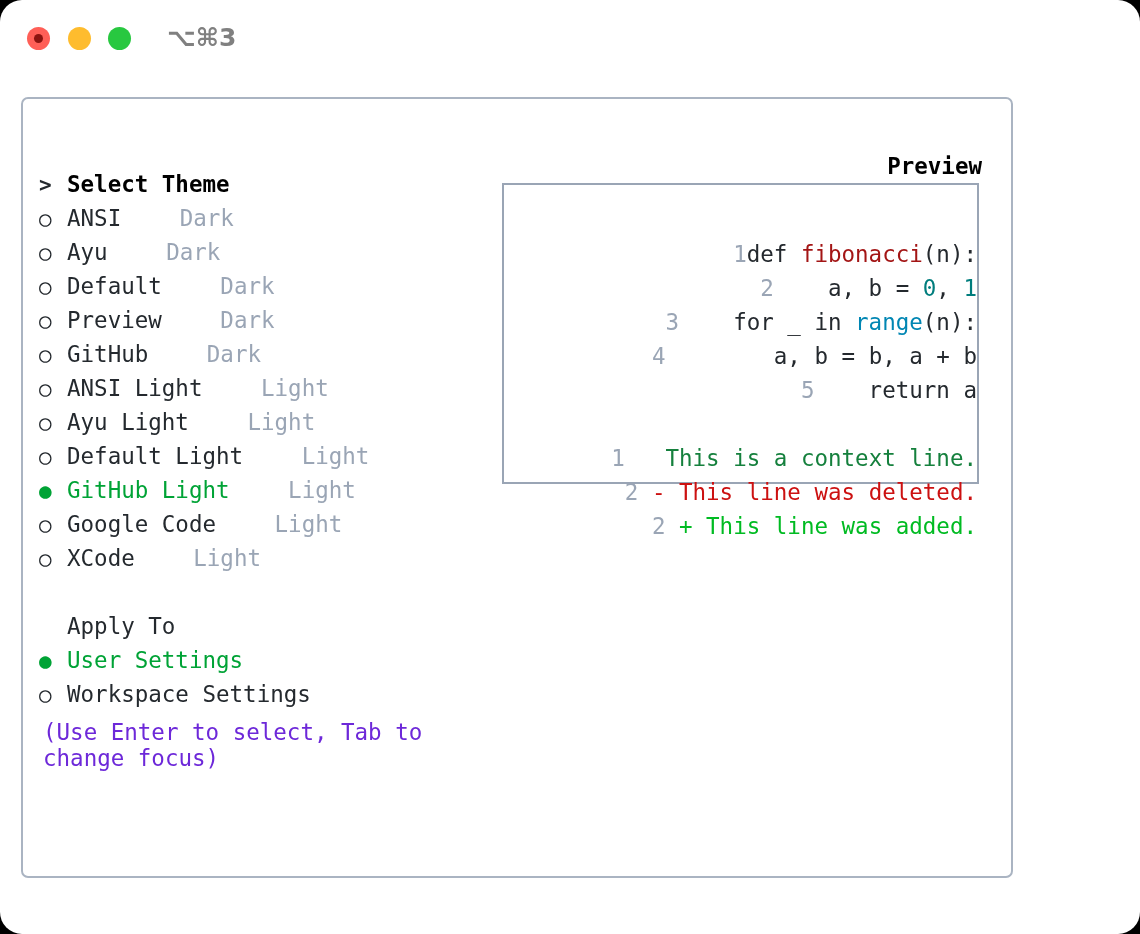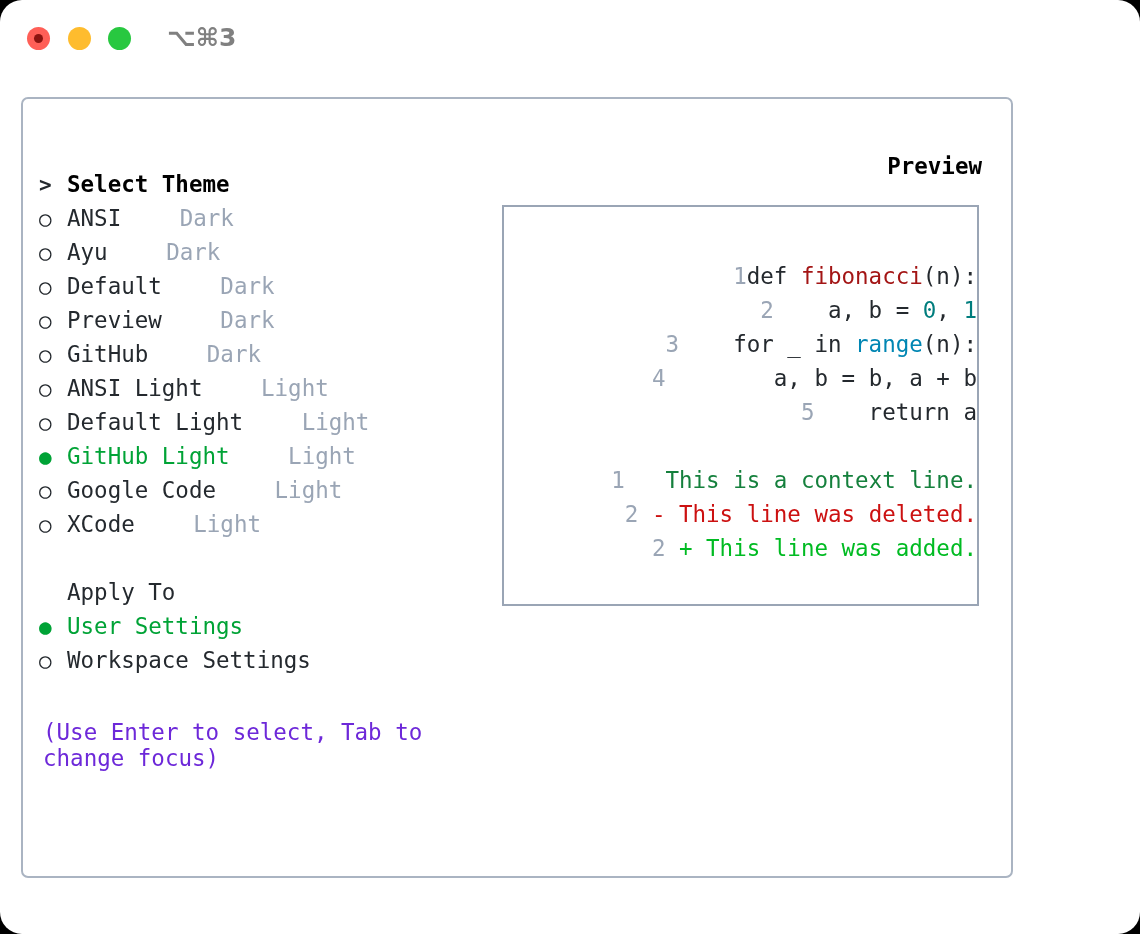--- a/index.html
+++ b/index.html
@@ -146,23 +146,22 @@
 
   #preview-title {
     font-size: 22.5px;
     font-weight: bold;
     color: #000000;
     line-height: 34px;
     height: 34px;
   }
 
   #code-box {
-    margin-top: 22px;
     width: 477px;
-    height: 401px;
+    height: 301px;
     border: 2px solid #9aa5b5;
     box-sizing: border-box;
     background: #ffffff;
     padding: 52px 0 0 20px;
   }
 
   .code-line {
     font-size: 22.5px;
     line-height: 34px;
     height: 34px;
@@ -207,20 +206,21 @@
         <span class="bullet">&gt;</span><span>Select Theme</span>
       </div>
 
       <div id="theme-list">
           <div class="row"><span class="bullet">○</span><span class="label">ANSI</span><span class="variant"> Dark</span></div>
           <div class="row"><span class="bullet">○</span><span class="label">Ayu</span><span class="variant"> Dark</span></div>
           <div class="row"><span class="bullet">○</span><span class="label">Default</span><span class="variant"> Dark</span></div>
           <div class="row"><span class="bullet">○</span><span class="label">Preview</span><span class="variant"> Dark</span></div>
           <div class="row"><span class="bullet">○</span><span class="label">GitHub</span><span class="variant"> Dark</span></div>
           <div class="row"><span class="bullet">○</span><span class="label">ANSI Light</span><span class="variant"> Light</span></div>
+          <div class="row"><span class="bullet">○</span><span class="label">Ayu Light</span><span class="variant"> Light</span></div>
           <div class="row"><span class="bullet">○</span><span class="label">Default Light</span><span class="variant"> Light</span></div>
           <div class="row"><span class="bullet sel">●</span><span class="label sel">GitHub Light</span><span class="variant"> Light</span></div>
           <div class="row"><span class="bullet">○</span><span class="label">Google Code</span><span class="variant"> Light</span></div>
           <div class="row"><span class="bullet">○</span><span class="label">XCode</span><span class="variant"> Light</span></div>
         </div>
 
       <div class="spacer-row"></div>
 
       <div class="section-head">Apply To</div>
 

